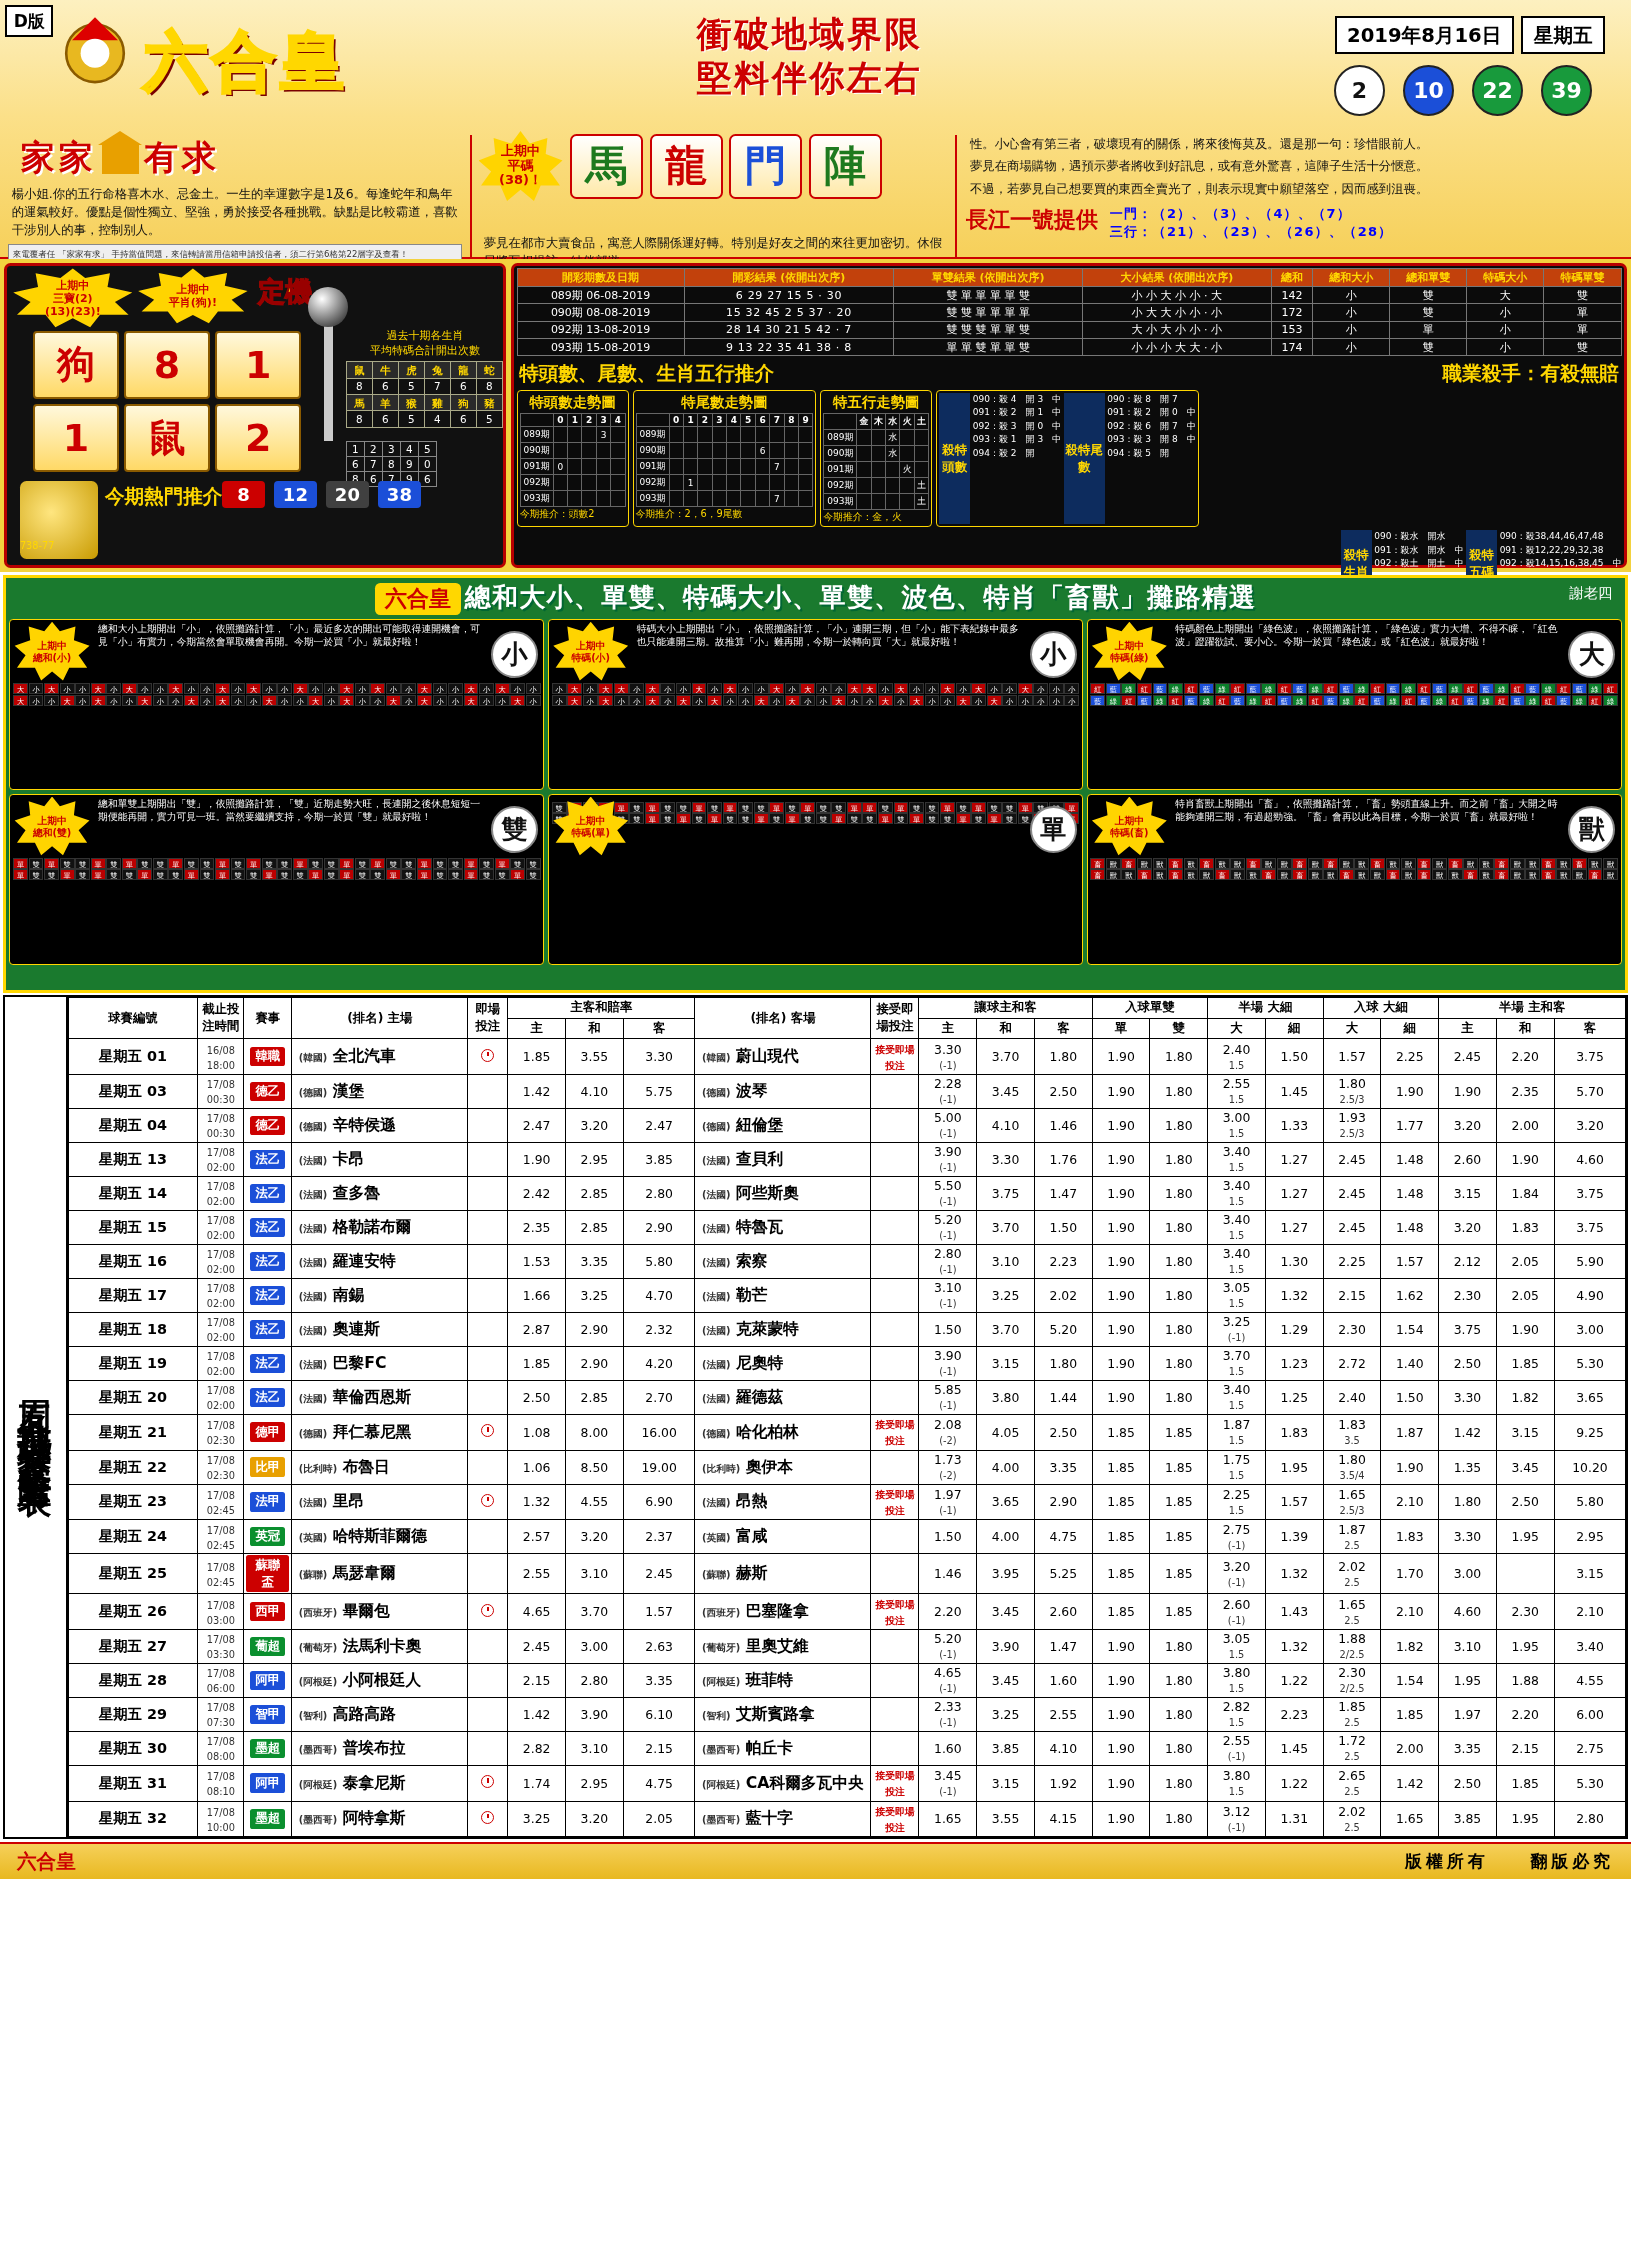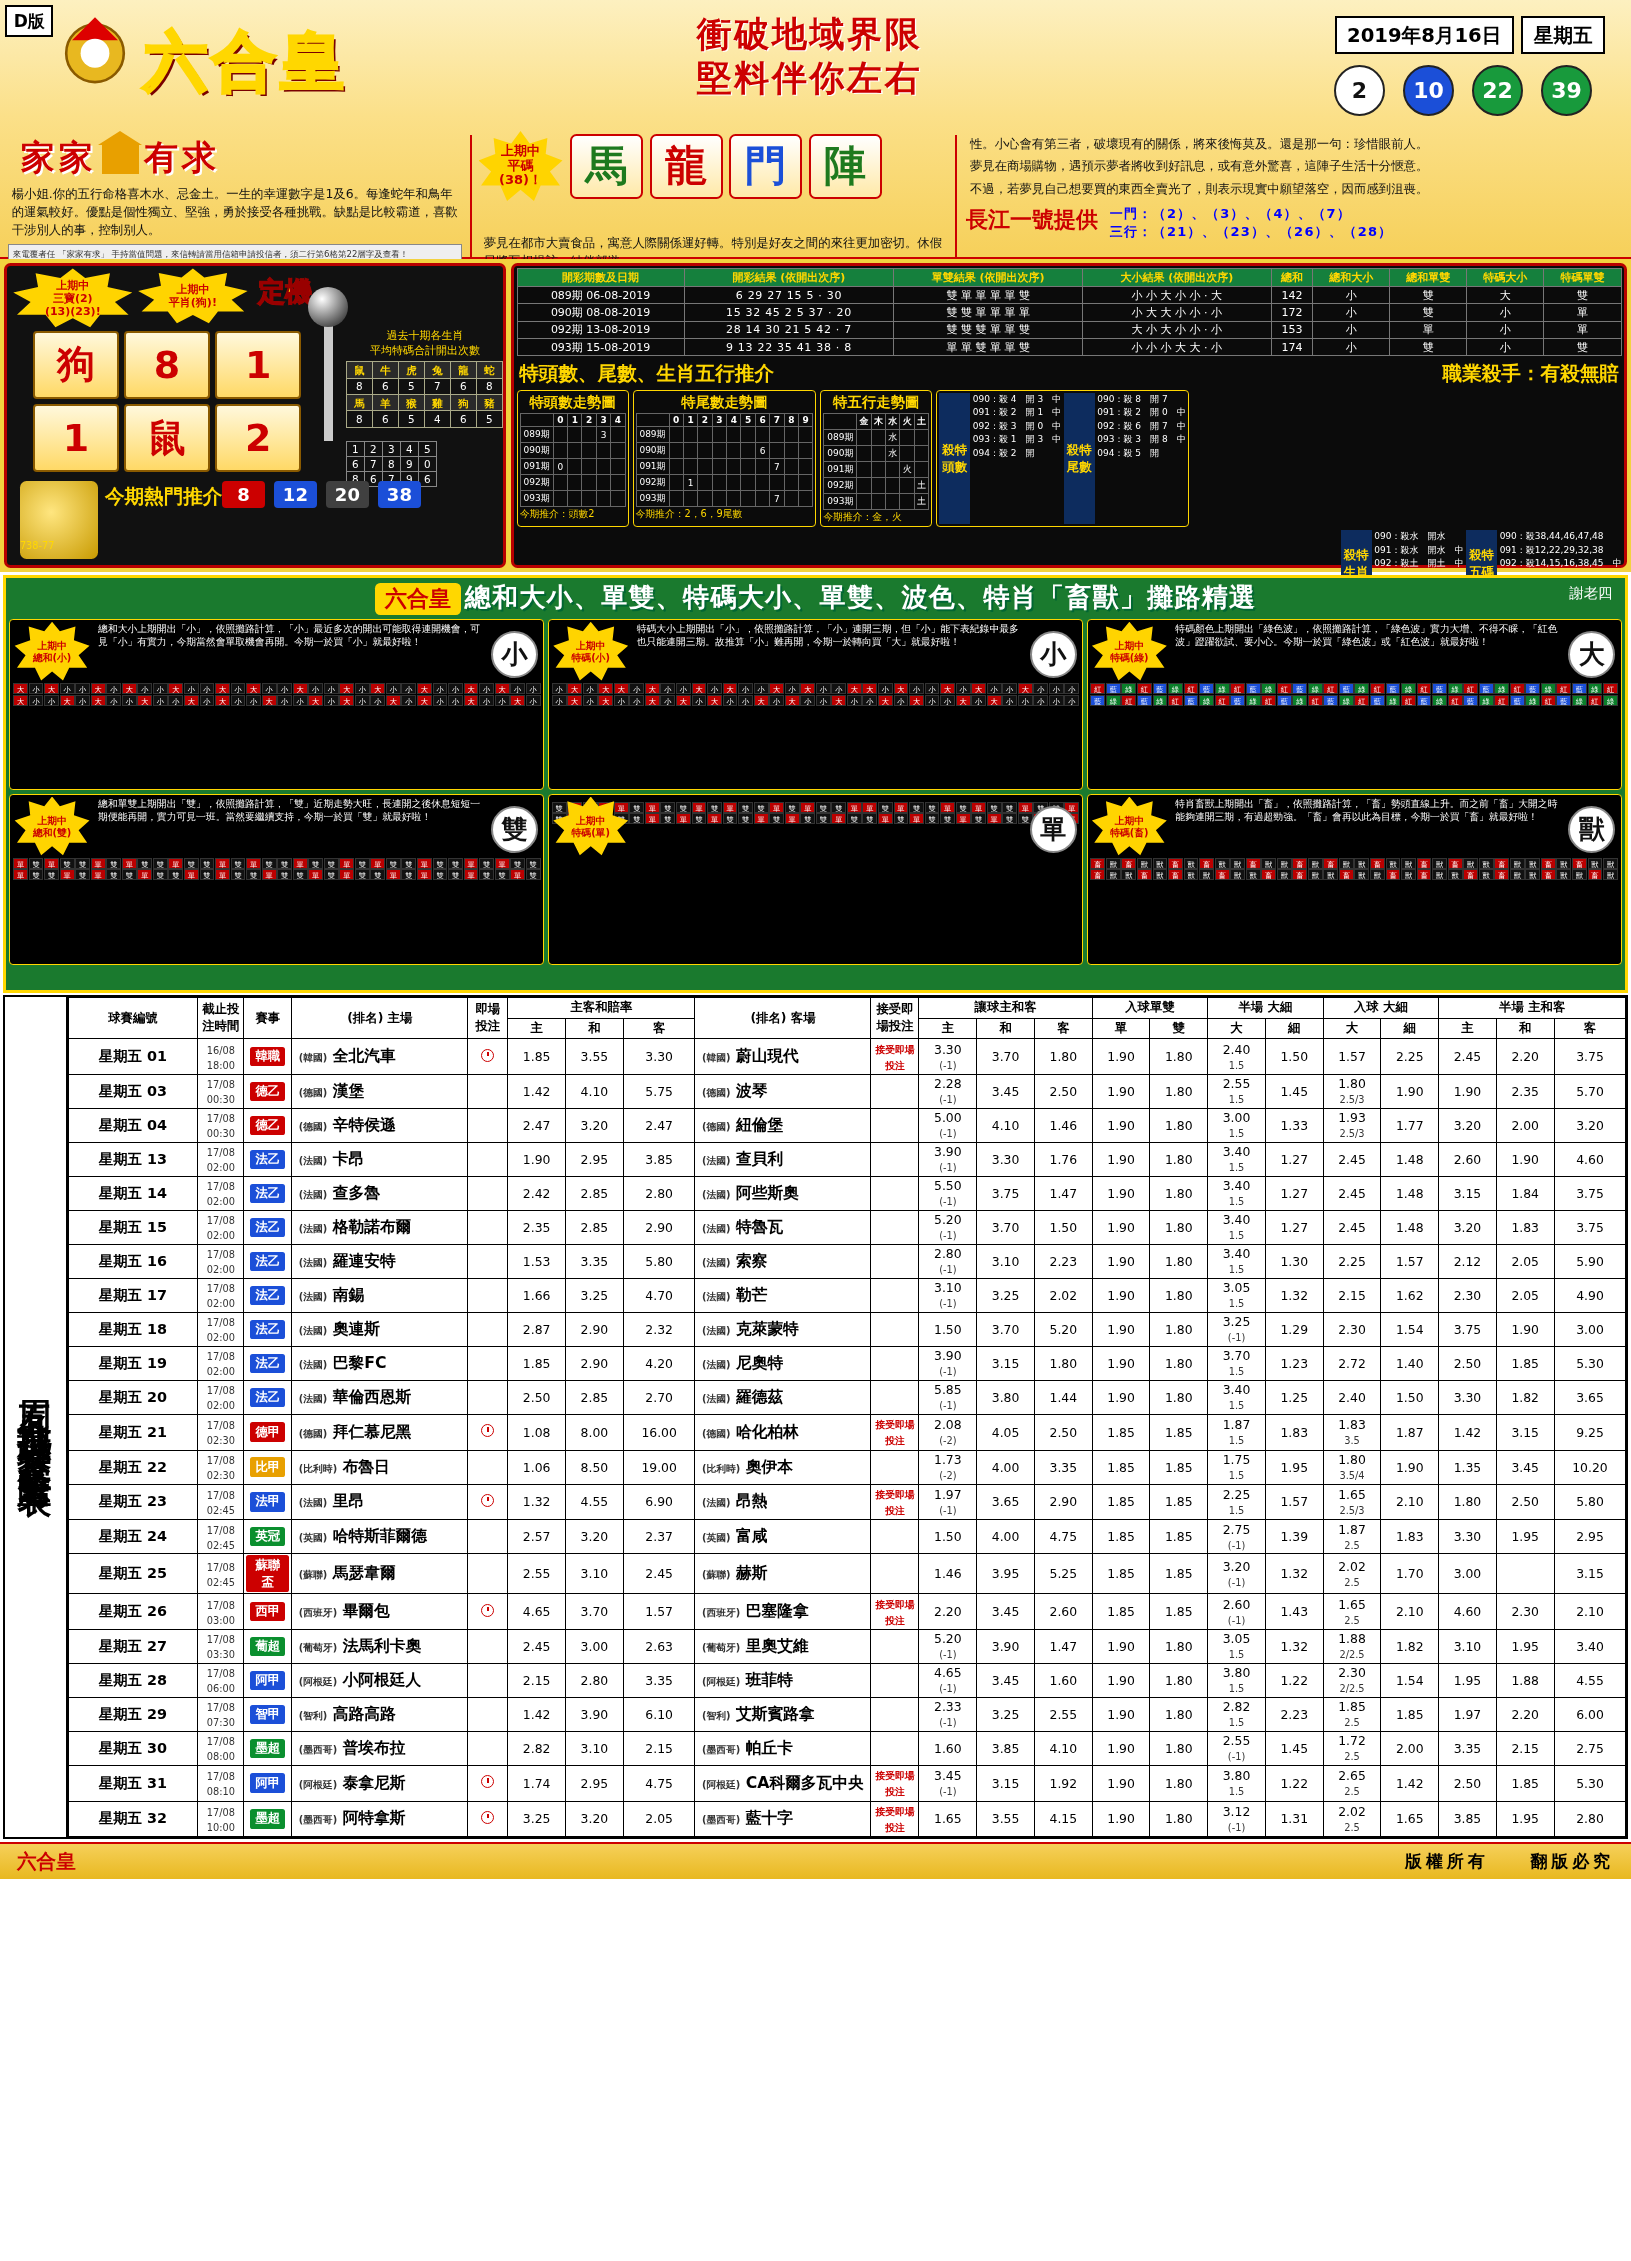--- a/index.html
+++ b/index.html
@@ -82,21 +82,21 @@
   .hot-nums { position:absolute; left:215px; top:215px; display:flex; gap:9px; }
   .hot-nums div { width:43px; height:27px; border-radius:3.9px; background:#1b4fd8; color:#fff; font-size:18px; font-weight:bold; display:flex; align-items:center; justify-content:center;}
   .hot-nums div.red { background:#c00; }
   .hot-nums div.grn { background:#404040; }
   .coins { position:absolute; left:13px; top:215px; width:78px; height:78px; background:radial-gradient(circle at 40% 40%,#ffe680,#c89a00); border-radius:6.5px; }
   .slot-credit { position:absolute; left:13px; top:274px; color:#ffd700; font-size:9.8px; }
 
   .statbox { flex:1; background:#0b0b0b; border:3.3px solid #b80000; border-radius:6.5px; padding:2.6px; color:#fff; }
   table.tbl { border-collapse:collapse; width:100%; }
   table.tbl th, table.tbl td { border:0.7px solid #777; font-size:11px; text-align:center; padding:0.7px 1.3px; }
-  table.tbl th { background:#15803d; color:#ffd700; font-weight:bold; }
+  table.tbl th { background:#c2410c; color:#ffd700; font-weight:bold; }
   .drawtable td { color:#fff; }
   .nums { letter-spacing:0.7px; }
   .sec2-mid { display:flex; gap:3.9px; margin-top:2.6px; }
   .panel { border:1.3px solid #ffd700; border-radius:3.9px; padding:2px; }
   .panel h4 { margin:0 0 1.3px 0; font-size:14.4px; color:#ffd700; text-align:center; font-weight:bold;}
   .mini { border-collapse:collapse; }
   .mini td, .mini th { border:0.7px solid #666; font-size:9px; width:14.4px; height:11px; text-align:center; color:#fff; }
   .redtxt { color:#ff4040; }
   .yellowtxt { color:#ffd700; }
 
@@ -590,21 +590,21 @@
         <div class="panel" style="display:flex;gap:3.9px">
           <div style="display:flex;gap:2.6px">
             <div style="width:31px;background:#0d2c5e;color:#ffd700;font-size:12.4px;font-weight:bold;display:flex;align-items:center;justify-content:center;text-align:center">殺特頭數</div>
             <div style="color:#fff;font-size:9px;line-height:1.5">
               <div>090：殺 4　開 3　中</div>
               <div>091：殺 2　開 1　中</div>
               <div>092：殺 3　開 0　中</div>
               <div>093：殺 1　開 3　中</div>
               <div>094：殺 2　開</div>
             </div>
-            <div style="width:31px;background:#0d2c5e;color:#ffd700;font-size:12.4px;font-weight:bold;display:flex;align-items:center;justify-content:center;text-align:center">殺特尾數</div>
+            <div style="width:41px;background:#0d2c5e;color:#ffd700;font-size:12.4px;font-weight:bold;display:flex;align-items:center;justify-content:center;text-align:center">殺特尾數</div>
             <div style="color:#fff;font-size:9px;line-height:1.5">
               <div>090：殺 8　開 7</div>
               <div>091：殺 2　開 0　中</div>
               <div>092：殺 6　開 7　中</div>
               <div>093：殺 3　開 8　中</div>
               <div>094：殺 5　開</div>
             </div>
           </div>
         </div>
       </div>

